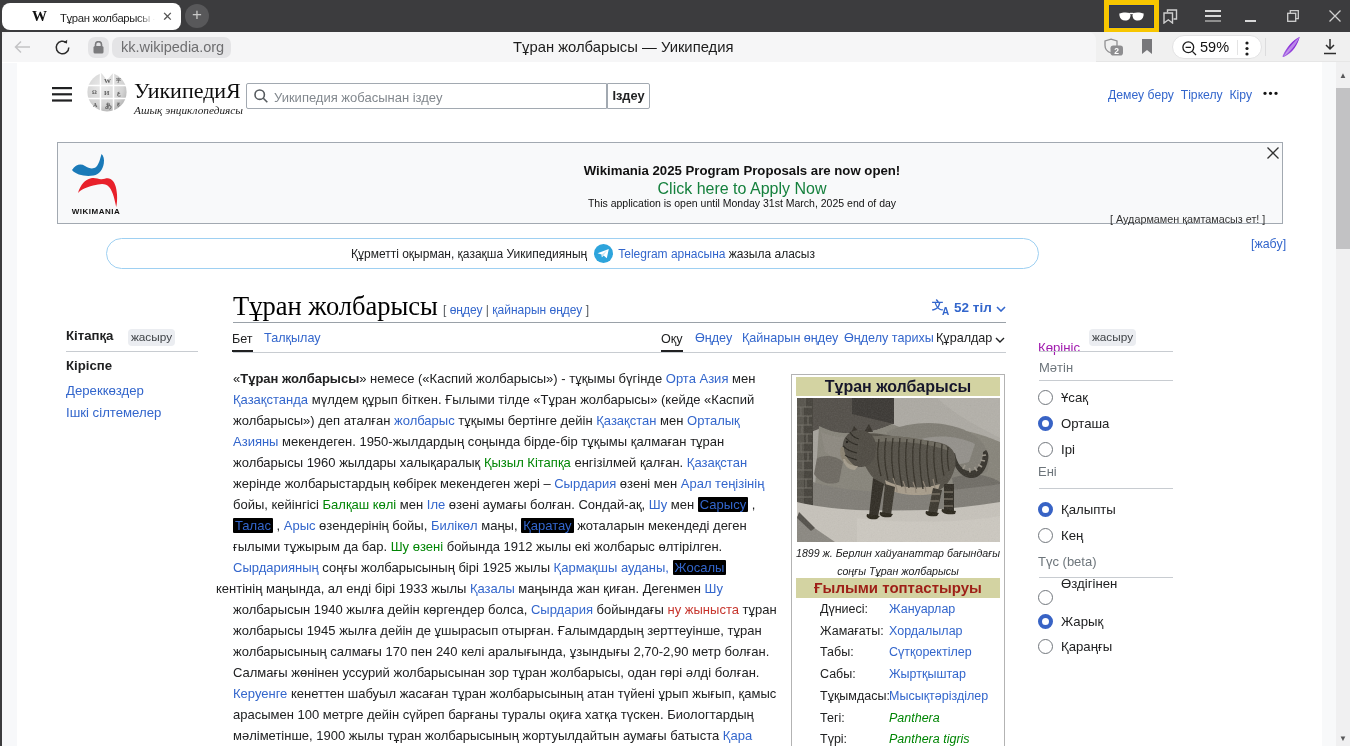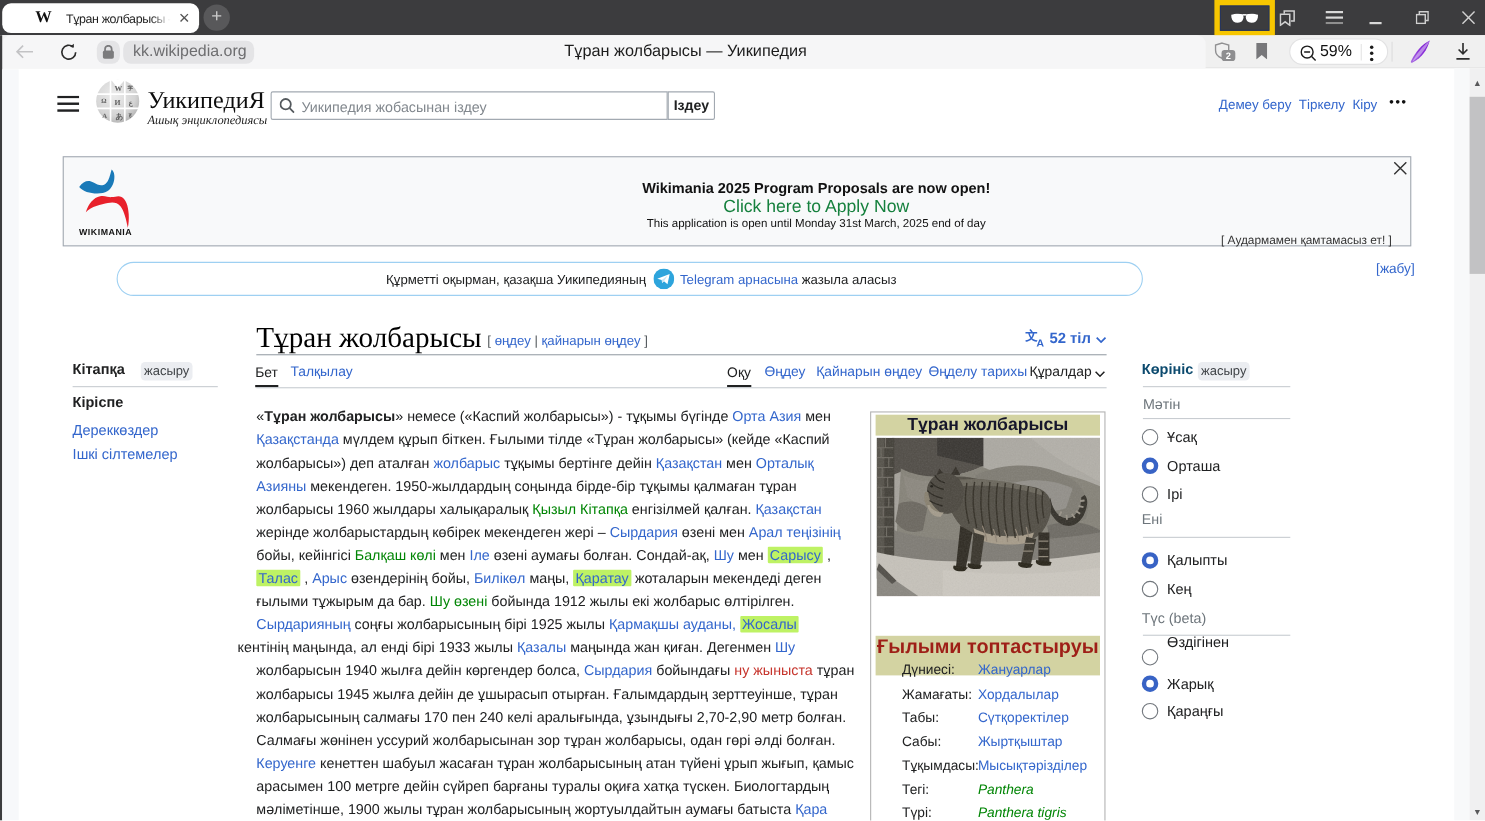--- a/index.html
+++ b/index.html
@@ -1,19 +1,19 @@
 <!DOCTYPE html>
 <html><head><meta charset="utf-8">
 <style>
 *{margin:0;padding:0;box-sizing:border-box}
 html,body{width:1350px;height:746px;overflow:hidden;background:#fff;
  font-family:"Liberation Sans",sans-serif;position:relative}
 .abs{position:absolute}
 .bl{color:#3366cc}.gr{color:#008504}.rd{color:#c6342c}
-.pk{color:#3366cc;background:#bef264;padding:0 2px;border-radius:1px}
+.pk{color:#3366cc;background:#000000;padding:0 2px;border-radius:1px}
 
 #titlebar{position:absolute;left:0;top:0;width:1350px;height:32px;background:#3c3c3e}
 #tab{position:absolute;left:2px;top:3px;width:179px;height:27px;background:#fff;border-radius:8px}
 #tab .fav{position:absolute;left:30px;top:5px;font-family:"Liberation Serif",serif;font-weight:bold;font-size:15px;color:#111}
 #tab .ttl{position:absolute;left:58px;top:9px;font-size:11.3px;letter-spacing:-0.35px;color:#1f1f1f;width:97px;overflow:hidden;white-space:nowrap;
  -webkit-mask-image:linear-gradient(90deg,#000 80%,transparent 98%);mask-image:linear-gradient(90deg,#000 80%,transparent 98%)}
 #tab .cl{position:absolute;left:160px;top:6px;font-size:13px;color:#555}
 #plus{position:absolute;left:185px;top:4px;width:24px;height:24px;border-radius:50%;background:#58585a;color:#c9c9c9;
  font-size:17px;line-height:22px;text-align:center;font-weight:400}
 #glassbox{position:absolute;left:1104px;top:0px;width:55px;height:33px;background:#f7c600}
@@ -346,26 +346,27 @@
   <g stroke="#8e8678" stroke-width="1.2">
           <path d="M134 96 h9 M133 103 h9 M147 94 h9 M147 101 h9 M147 108 h9"></path>
         </g>
   <path d="M70 116 C68 120 73 122 80 121 L83 118 Z" fill="#282419"></path>
   <path d="M83 114 C81 118 86 120 94 119 L96 116 Z" fill="#282419"></path>
   <path d="M129 113 C127 117 132 119 140 118 L142 115 Z" fill="#282419"></path>
   <path d="M145 111 C143 115 149 117 158 116 L159 113 Z" fill="#282419"></path>
   <rect width="203" height="144" filter="url(#grain)" opacity="0.13"></rect>
  </svg>
  </div>
- <div class="ibhead" style="top:203px;font-size:18px;color:#9e1f17;line-height:20px;height:36px">Ғылыми топтастыруы</div>
+ <div class="abs" style="left:4px;top:169px;width:204px;text-align:center;font-style:italic;font-size:10.6px;color:#202122;line-height:18px;white-space:nowrap">1899 ж. Берлин хайуанаттар бағындағы<br>соңғы Тұран жолбарысы</div>
+ <div class="ibhead" style="top:203px;font-size:15px;color:#9e1f17;line-height:20px;height:20px">Ғылыми топтастыруы</div>
  <div class="abs" style="left:28px;top:224px;font-size:12.5px;color:#202122;line-height:21.7px">Дүниесі:<br>Жамағаты:<br>Табы:<br>Сабы:<br>Тұқымдасы:<br>Тегі:<br>Түрі:</div>
  <div class="abs" style="left:97px;top:224px;font-size:12.5px;line-height:21.7px"><span class="bl">Жануарлар<br>Хордалылар<br>Сүтқоректілер<br>Жыртқыштар<br>Мысықтәрізділер</span><br><span class="gr" style="font-style:italic">Panthera<br>Panthera tigris</span></div>
 </div>
 
-<div class="abs" style="left:1038px;top:328px;font-size:13.2px;font-weight:bold;color:#0c4a6e">Көрініс</div>
+<div class="abs" style="left:1038px;top:340px;font-size:13.2px;font-weight:normal;color:#a21caf">Көрініс</div>
 <div class="chipbtn" style="left:1089px;top:329px;width:47px;height:17px;line-height:17px">жасыру</div>
 <div class="hr" style="left:1039px;top:351px;width:134px"></div>
 <div class="seclab" style="left:1039px;top:360px">Мәтін</div>
 <div class="hr" style="left:1039px;top:380px;width:134px"></div>
 <div class="radio" style="left:1038px;top:390px"></div>
 <div class="rlab" style="left:1061px;top:390px">Ұсақ</div>
 <div class="radio on" style="left:1038px;top:416px"></div>
 <div class="rlab" style="left:1061px;top:416px">Орташа</div>
 <div class="radio" style="left:1038px;top:442px"></div>
 <div class="rlab" style="left:1061px;top:442px">Ірі</div>

